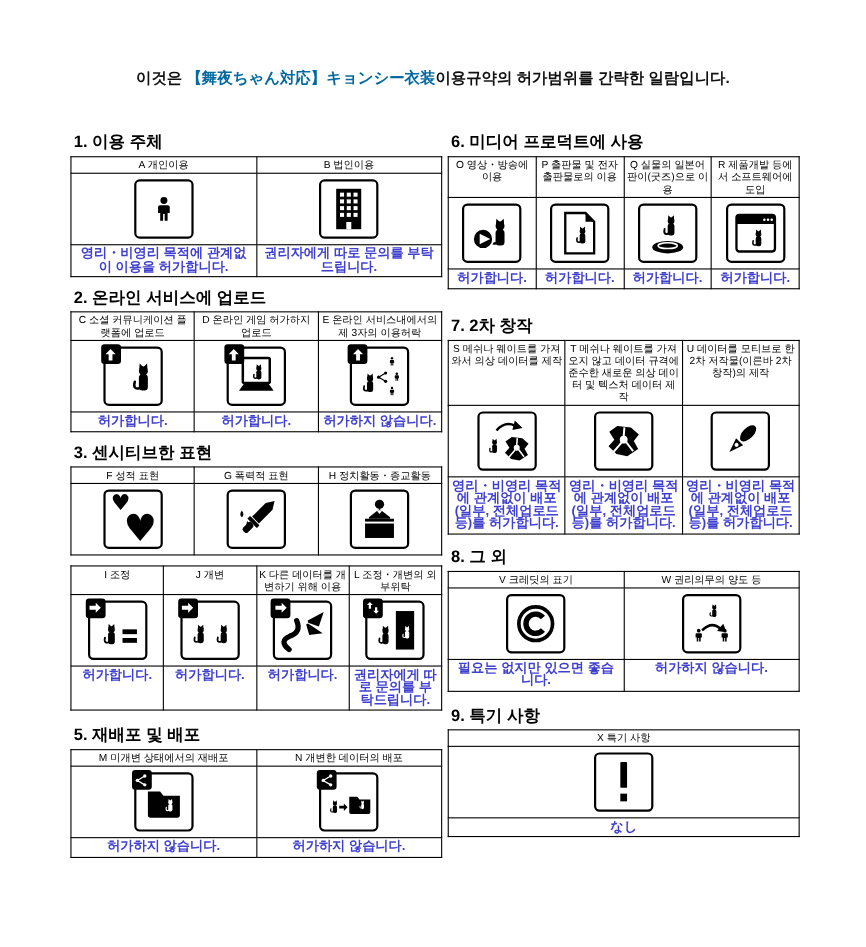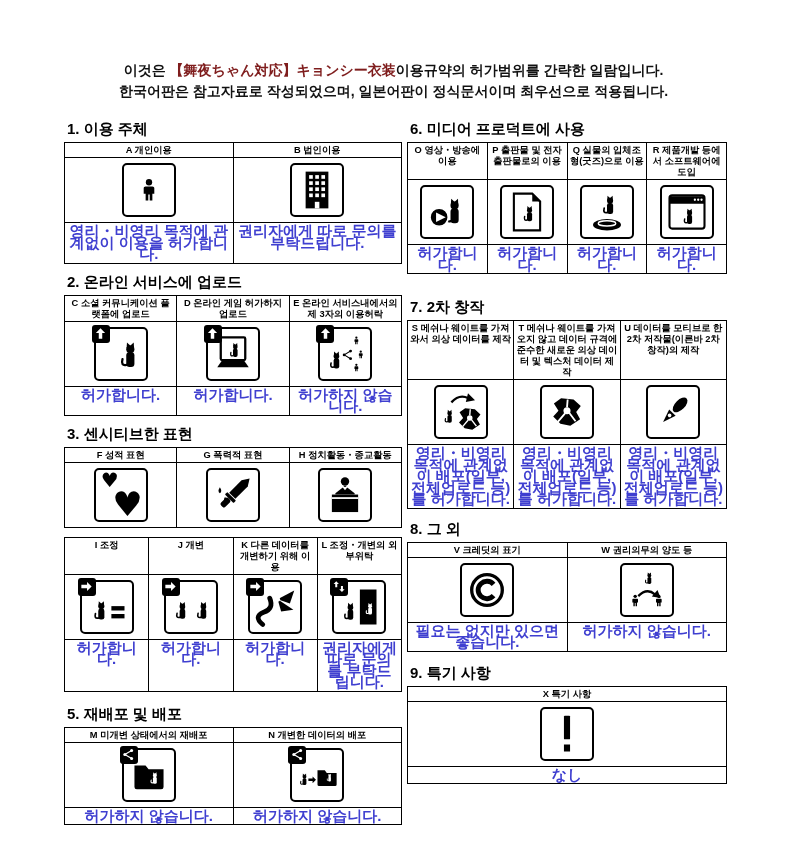--- a/index.html
+++ b/index.html
@@ -1,29 +1,29 @@
 <!DOCTYPE html>
 <html><head>
 <meta charset="utf-8">
 <style>
   html,body{margin:0;padding:0;background:#fff;}
   body{width:787px;height:861px;overflow:hidden;font-family:"Liberation Sans","DejaVu Sans",sans-serif;}
   .page{position:relative;width:787px;height:861px;background:#fff;}
   .title-block{position:absolute;top:60px;left:0;width:100%;text-align:center;font-weight:bold;font-size:14px;line-height:21px;color:#111;}
-  .accent{color:#7f1d1d;}
+  .accent{color:#0369a1;}
   .col{position:absolute;top:120px;}
   .col-left{left:64px;width:338px;}
   .col-right{left:407px;width:320px;}
   .sec-label{font-size:15px;font-weight:bold;color:#000;margin:0 0 3px 3px;}
   .mt9{margin-top:9px}.mt13{margin-top:13px}.mt24{margin-top:24px}.mt11{margin-top:11px}.mt12{margin-top:12px}
   table.ptable{width:100%;border-collapse:collapse;table-layout:fixed;}
   .ptable th,.ptable td{border:1.5px solid #000;}
-  .ptable th{font-size:9.3px;line-height:11px;font-weight:bold;padding:2px 2px 1px;vertical-align:top;text-align:center;color:#000;}
+  .ptable th{font-size:9.3px;line-height:11px;font-weight:normal;padding:2px 2px 1px;vertical-align:top;text-align:center;color:#000;}
   td.icon-cell{height:60px;vertical-align:middle;padding:2px;}
-  td.perm{font-size:15px;line-height:11.5px;font-weight:bold;color:#3f3fd0;padding:2px 3px 3px;vertical-align:top;text-align:center;}
+  td.perm{font-size:12px;line-height:11.5px;font-weight:bold;color:#3f3fd0;padding:2px 3px 3px;vertical-align:top;text-align:center;}
   .icon-frame{width:50px;height:50px;border:2.5px solid #000;border-radius:5px;margin:0 auto;position:relative;
               display:flex;align-items:center;justify-content:center;background:#fff;}
   .icon-frame svg.main{color:#000;display:block;}
   .badge{position:absolute;top:-4px;left:-4px;width:18px;height:18px;background:#000;border-radius:3px;
          display:flex;align-items:center;justify-content:center;z-index:2;}
   .badge svg{color:#fff;display:block;}
   .white{color:#fff;}
   .hearts{position:relative;width:42px;height:42px;color:#000;}
   .h-small{position:absolute;left:1px;top:-6px;font-size:20px;font-family:"DejaVu Sans",sans-serif;}
   .h-big{position:absolute;right:-1px;bottom:-8px;font-size:34px;font-family:"DejaVu Sans",sans-serif;}
@@ -65,21 +65,20 @@
       <circle cx="12" cy="11" r="2.7" fill="#fff"></circle>
       <path d="M12.5 2.5 L12 8.5 M5 19.5 L10.5 13 M18.5 19 L13.8 12.8" stroke="#fff" stroke-width="1.4" fill="none"></path>
     </symbol>
   </defs>
 </svg>
 
 <div class="page">
 
   <div class="title-block">
     <div><span>이것은 </span><span class="accent">【舞夜ちゃん対応】キョンシー衣装</span><span>이용규약의 허가범위를 간략한 일람입니다.</span></div>
-    <div>한국어판은 참고자료로 작성되었으며, 일본어판이 정식문서이며 최우선으로 적용됩니다.</div>
   </div>
 
   <div class="col col-left">
 
     <div class="section">
       <div class="sec-label">1. 이용 주체</div>
       <table class="ptable">
         <tbody>
             <tr>
           <th>A 개인이용</th>
@@ -363,21 +362,21 @@
 
   <div class="col col-right">
 
     <div class="section">
       <div class="sec-label">6. 미디어 프로덕트에 사용</div>
       <table class="ptable">
         <tbody>
             <tr>
           <th>O 영상・방송에 이용</th>
           <th>P 출판물 및 전자출판물로의 이용</th>
-          <th>Q 실물의 입체조형(굿즈)으로 이용</th>
+          <th>Q 실물의 일본어판이(굿즈)으로 이용</th>
           <th>R 제품개발 등에서 소프트웨어에 도입</th>
         </tr>
         <tr>
           <td class="icon-cell">
             <div class="icon-frame">
               <svg class="main" width="42" height="42" viewBox="0 0 48 48">
                 <use href="#sym-cat" x="12" y="2" width="32" height="42"></use>
                 <circle cx="15" cy="30" r="10.5" fill="currentColor" stroke="#fff" stroke-width="2"></circle>
                 <polygon points="11.5,24.5 22.5,30 11.5,35.5" fill="#fff"></polygon>
               </svg>

